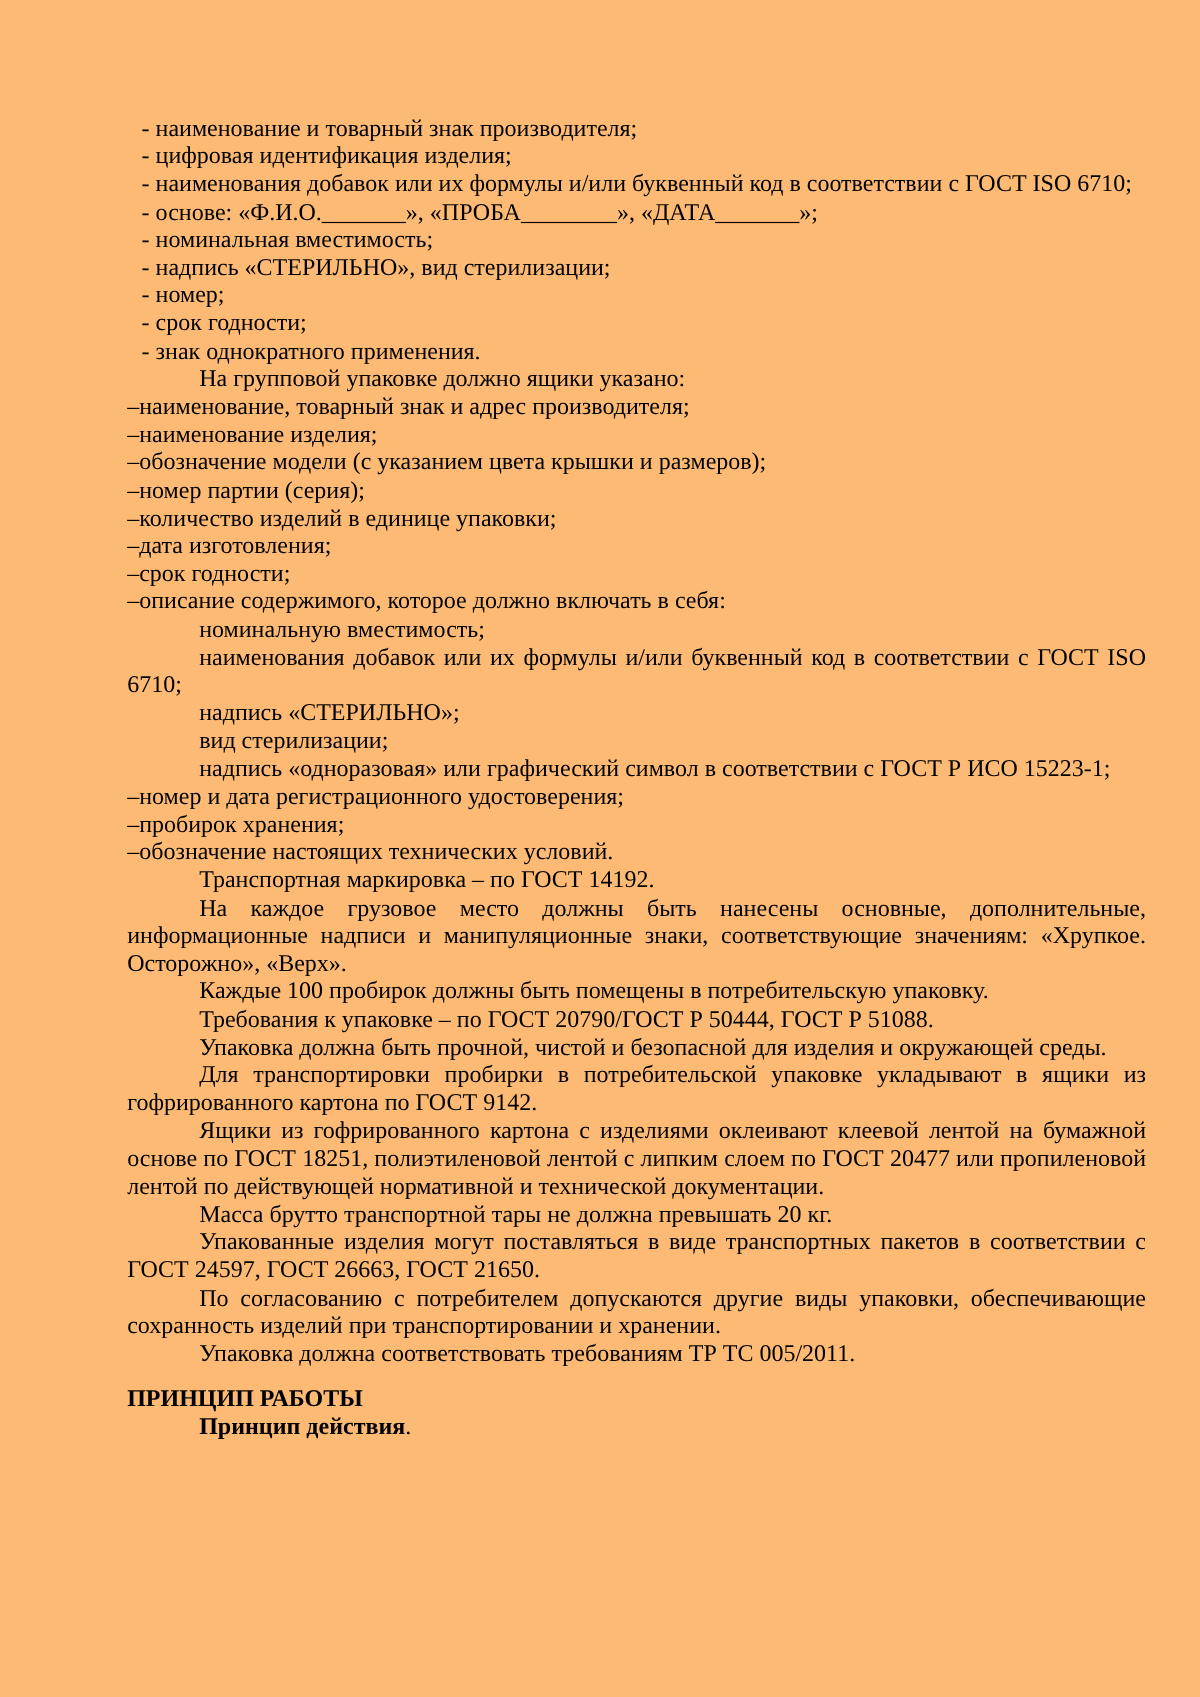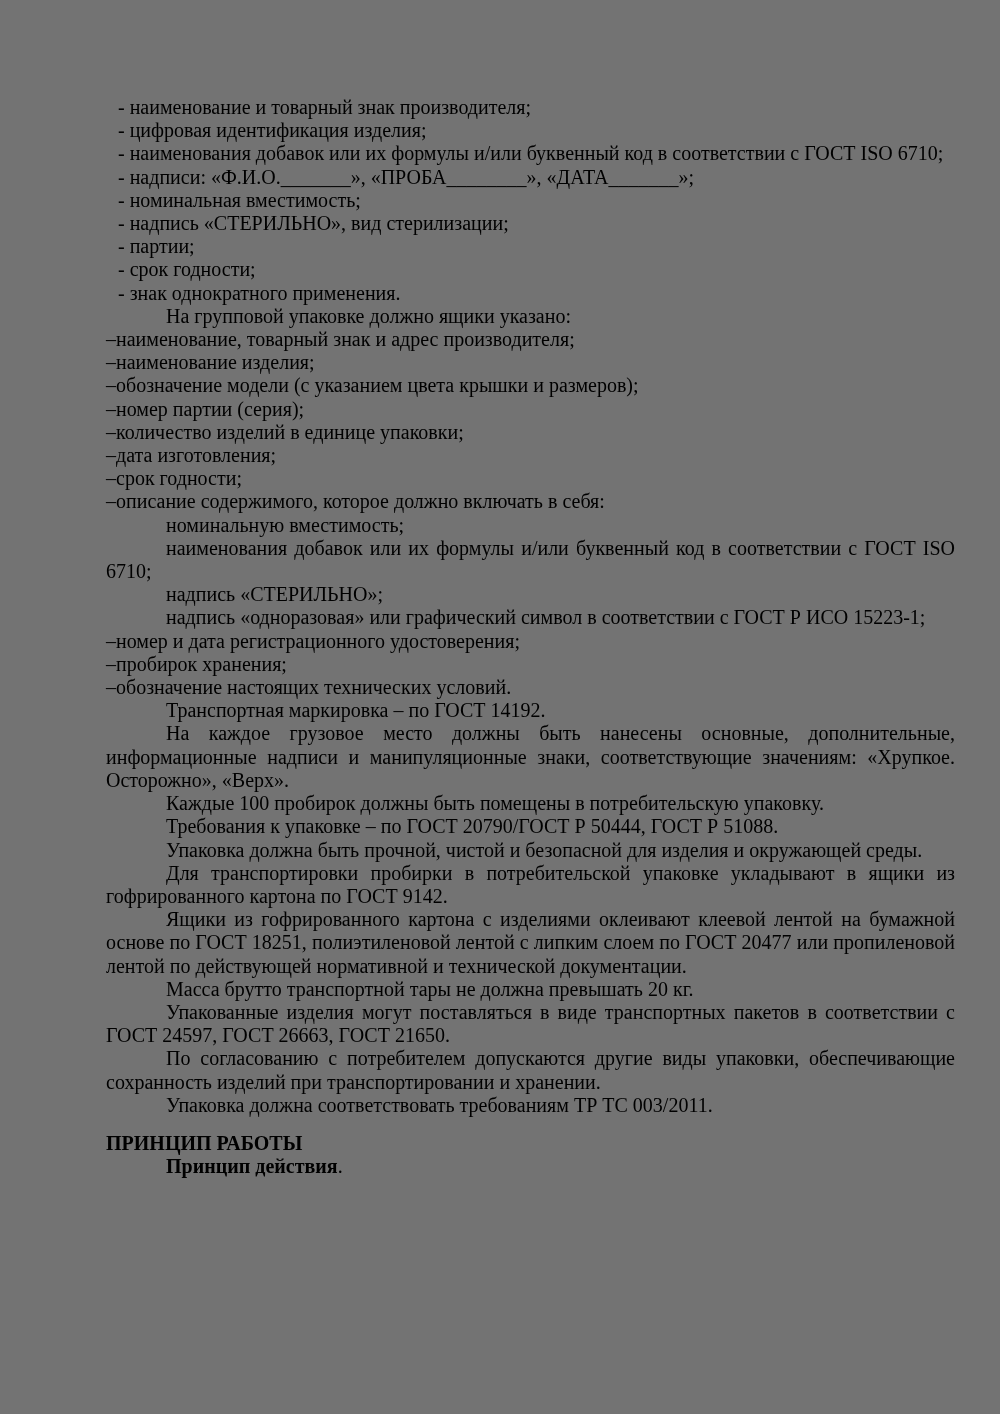--- a/index.html
+++ b/index.html
@@ -4,21 +4,21 @@
 <style>
   html, body {
     margin: 0;
     padding: 0;
     background: #ffffff;
   }
   .page {
     position: relative;
     width: 1000px;
     height: 1414px;
-    background: #737373;
+    background: #fdba74;
     box-sizing: border-box;
     padding: 96px 45px 0 106px;
     font-family: "Liberation Serif", "DejaVu Serif", serif;
     font-size: 20px;
     line-height: 23.2px;
     color: #000000;
     overflow: hidden;
   }
   .page p {
     margin: 0;
@@ -47,58 +47,59 @@
   .lead b { font-weight: bold; }
 </style>
 </head>
 <body>
 
 <div class="page">
 
   <p class="li1">- наименование и товарный знак производителя;</p>
   <p class="li1">- цифровая идентификация изделия;</p>
   <p class="li1">- наименования добавок или их формулы и/или буквенный код в соответствии с ГОСТ ISO 6710;</p>
-  <p class="li1">- надписи: «Ф.И.О._______», «ПРОБА________», «ДАТА_______»;</p>
+  <p class="li1">- основе: «Ф.И.О._______», «ПРОБА________», «ДАТА_______»;</p>
   <p class="li1">- номинальная вместимость;</p>
   <p class="li1">- надпись «СТЕРИЛЬНО», вид стерилизации;</p>
-  <p class="li1">- партии;</p>
+  <p class="li1">- номер;</p>
   <p class="li1">- срок годности;</p>
   <p class="li1">- знак однократного применения.</p>
 
   <p class="ind">На групповой упаковке должно ящики указано:</p>
 
   <p class="li2">–наименование, товарный знак и адрес производителя;</p>
   <p class="li2">–наименование изделия;</p>
   <p class="li2">–обозначение модели (с указанием цвета крышки и размеров);</p>
   <p class="li2">–номер партии (серия);</p>
   <p class="li2">–количество изделий в единице упаковки;</p>
   <p class="li2">–дата изготовления;</p>
   <p class="li2">–срок годности;</p>
   <p class="li2">–описание содержимого, которое должно включать в себя:</p>
 
   <p class="ind">номинальную вместимость;</p>
   <p class="ind">наименования добавок или их формулы и/или буквенный код в соответствии с ГОСТ ISO 6710;</p>
   <p class="ind">надпись «СТЕРИЛЬНО»;</p>
+  <p class="ind">вид стерилизации;</p>
   <p class="ind">надпись «одноразовая» или графический символ в соответствии с ГОСТ Р ИСО 15223-1;</p>
 
   <p class="li2">–номер и дата регистрационного удостоверения;</p>
   <p class="li2">–пробирок хранения;</p>
   <p class="li2">–обозначение настоящих технических условий.</p>
 
   <p class="ind">Транспортная маркировка – по ГОСТ 14192.</p>
   <p class="ind">На каждое грузовое место должны быть нанесены основные, дополнительные, информационные надписи и манипуляционные знаки, соответствующие значениям: «Хрупкое. Осторожно», «Верх».</p>
 
 
   <p class="ind">Каждые 100 пробирок должны быть помещены в потребительскую упаковку.</p>
   <p class="ind">Требования к упаковке – по ГОСТ 20790/ГОСТ Р 50444, ГОСТ Р 51088.</p>
   <p class="ind">Упаковка должна быть прочной, чистой и безопасной для изделия и окружающей среды.</p>
   <p class="ind">Для транспортировки пробирки в потребительской упаковке укладывают в ящики из гофрированного картона по ГОСТ 9142.</p>
   <p class="ind">Ящики из гофрированного картона с изделиями оклеивают клеевой лентой на бумажной основе по ГОСТ 18251, полиэтиленовой лентой с липким слоем по ГОСТ 20477 или пропиленовой лентой по действующей нормативной и технической документации.</p>
   <p class="ind">Масса брутто транспортной тары не должна превышать 20 кг.</p>
   <p class="ind">Упакованные изделия могут поставляться в виде транспортных пакетов в соответствии с ГОСТ 24597, ГОСТ 26663, ГОСТ 21650.</p>
   <p class="ind">По согласованию с потребителем допускаются другие виды упаковки, обеспечивающие сохранность изделий при транспортировании и хранении.</p>
-  <p class="ind">Упаковка должна соответствовать требованиям ТР ТС 003/2011.</p>
+  <p class="ind">Упаковка должна соответствовать требованиям ТР ТС 005/2011.</p>
 
   <p class="h-main">ПРИНЦИП РАБОТЫ</p>
 
   <p class="ind lead"><b>Принцип действия</b><span>.</span></p>
 
 </div>
 
 </body></html>

